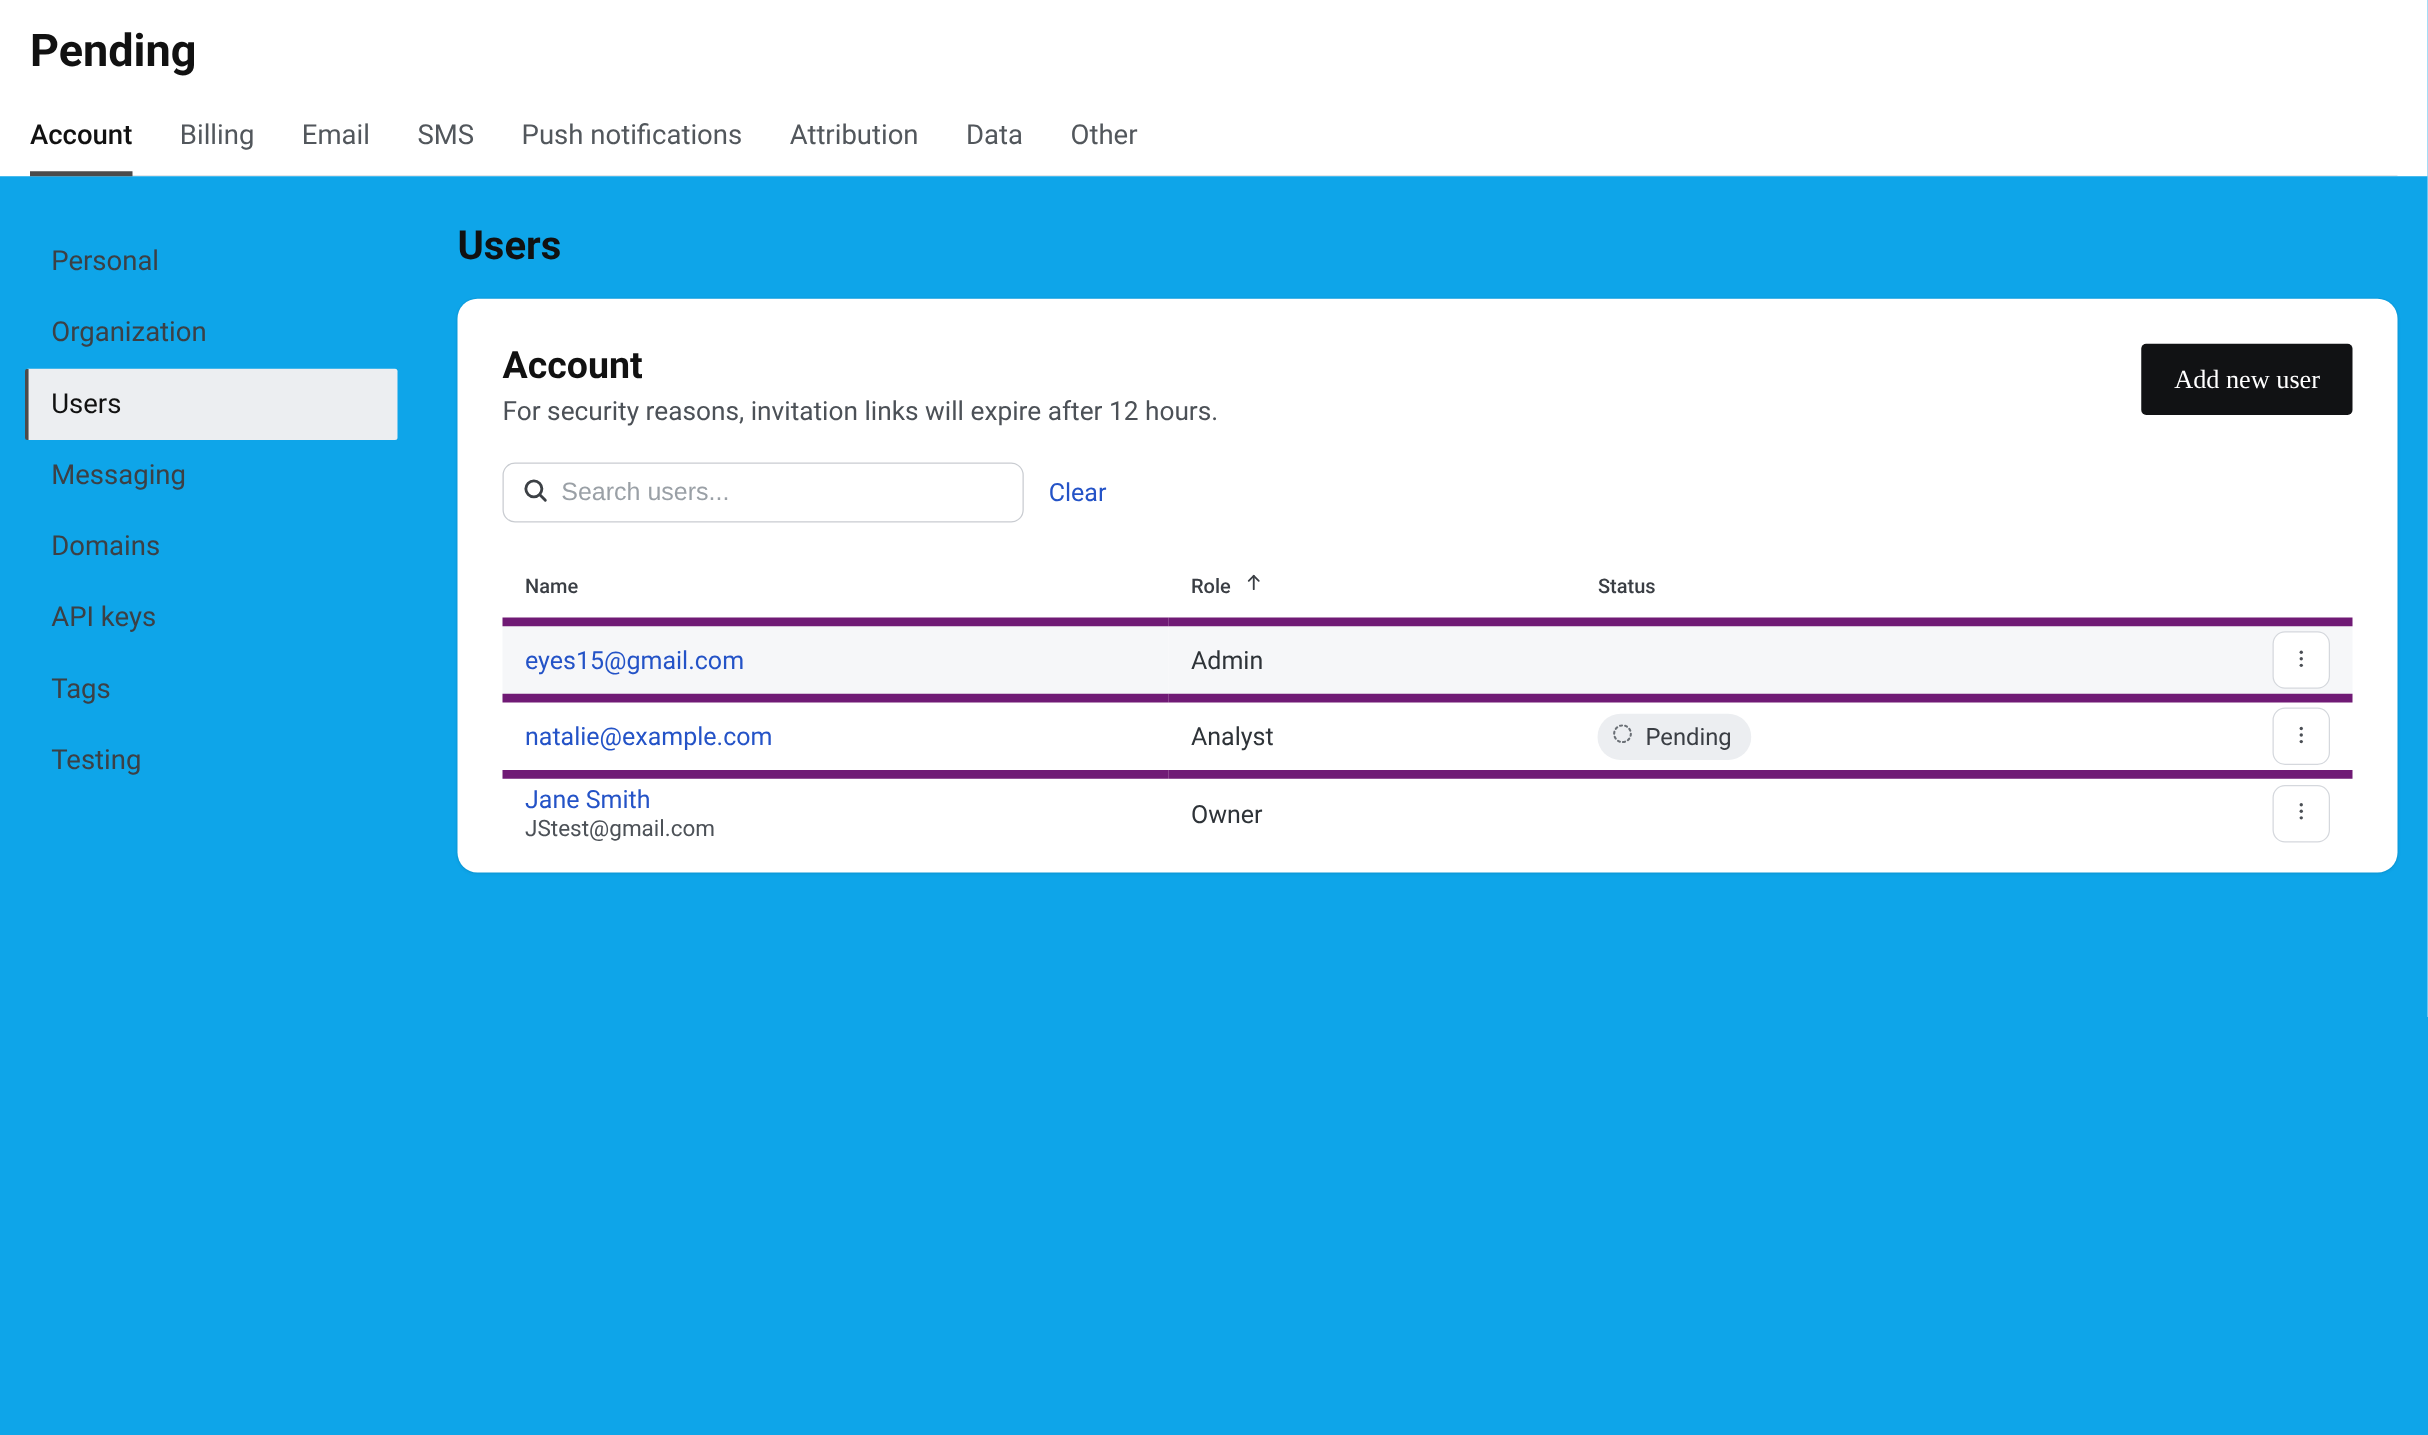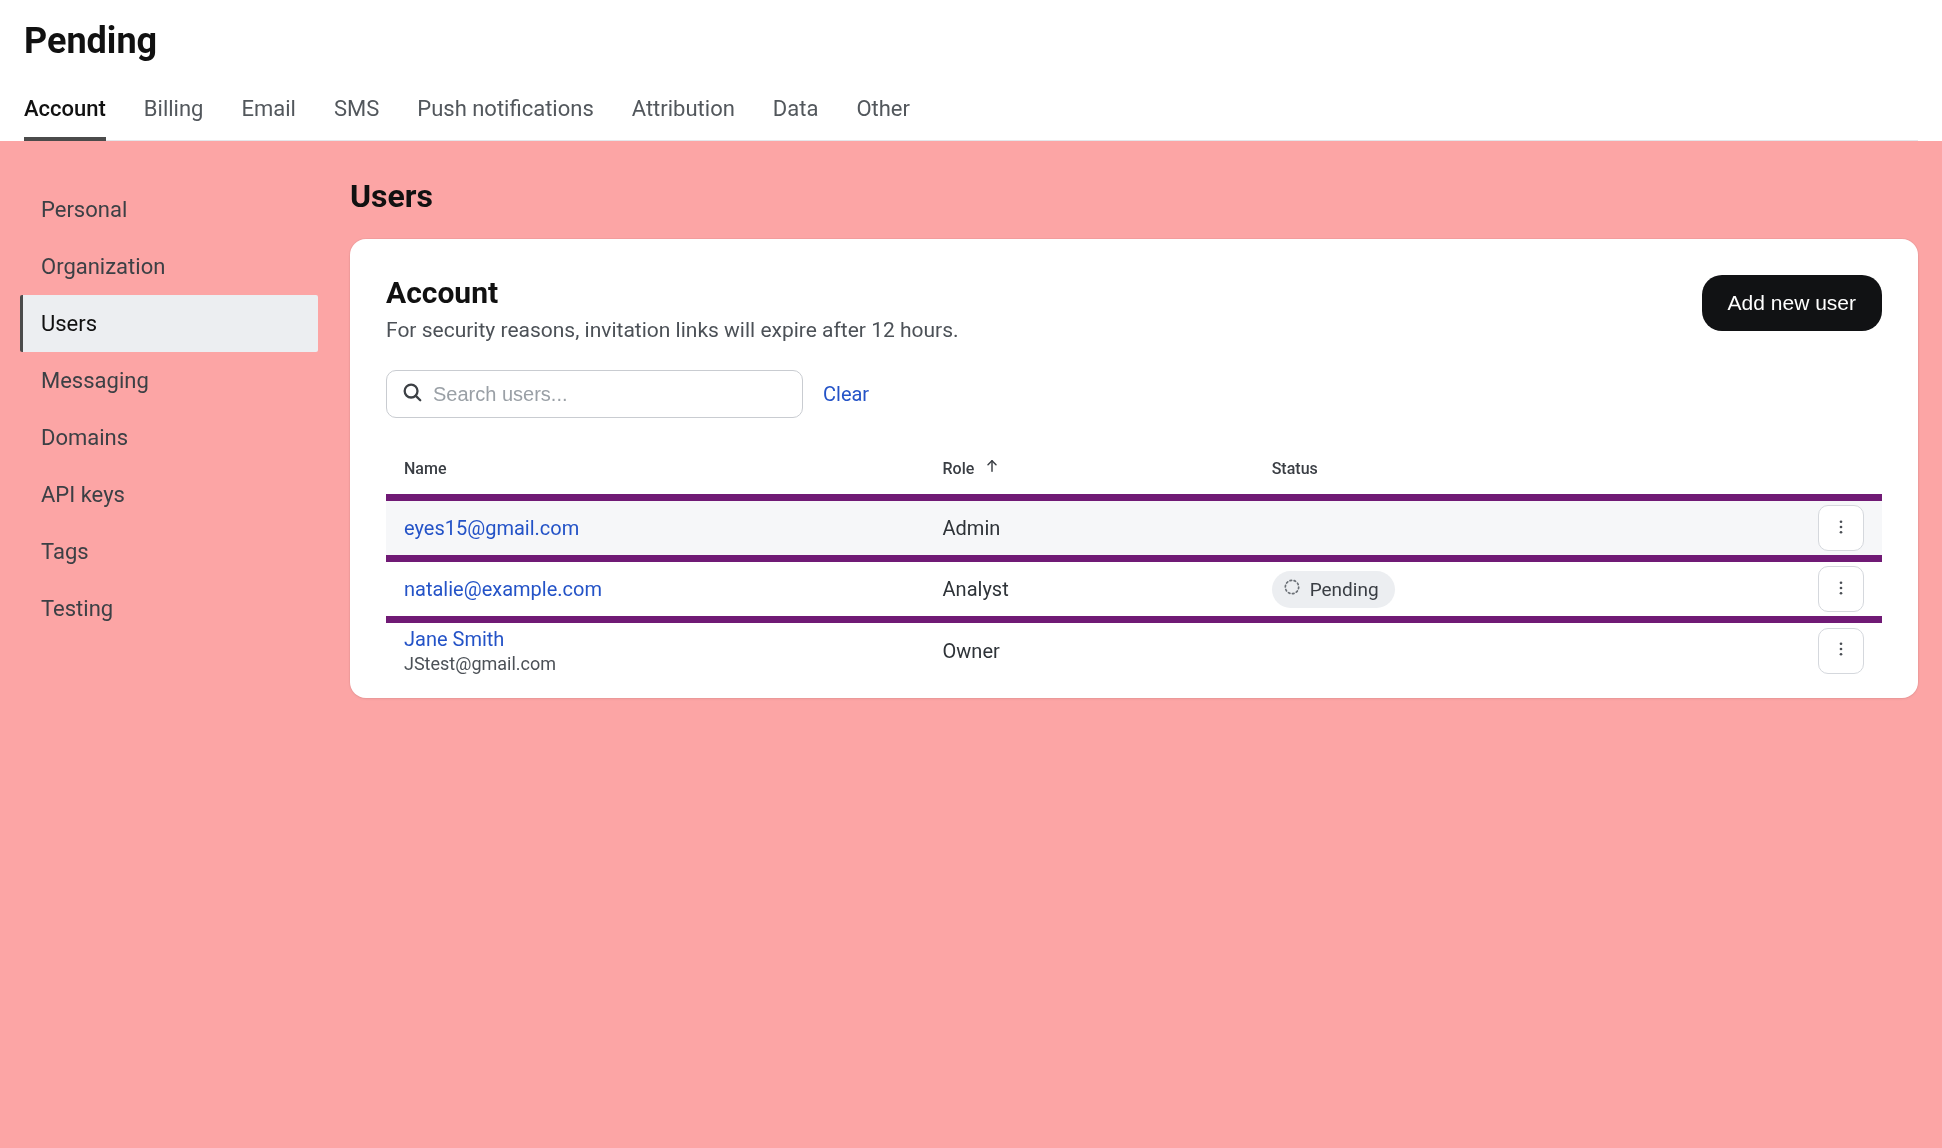--- a/index.html
+++ b/index.html
@@ -32,23 +32,24 @@
     border-bottom: 4px solid transparent;
     margin-bottom: -1px;
   }
   .tab.active {
     color: #111;
     font-weight: 500;
     border-bottom-color: #4b4b4b;
   }
   .content-area {
     display: flex;
-    background: #fca5a5;
+    background: #0ea5e9;
     min-height: calc(100vh - 140px);
     padding-top: 28px;
+    gap: 16px;
   }
   .sidebar {
     width: 330px;
     padding: 12px 12px 12px 20px;
   }
   .sidebar-item {
     padding: 16px 18px;
     font-size: 22px;
     color: #3c4045;
     cursor: pointer;
@@ -90,25 +91,26 @@
     margin-bottom: 8px;
   }
   .card-subtitle {
     font-size: 21px;
     color: #4c5157;
   }
   .btn-primary {
     background: #111214;
     color: #ffffff;
     border: none;
-    border-radius: 20px;
+    border-radius: 4px;
     padding: 16px 26px;
     font-size: 21px;
     font-weight: 500;
     cursor: pointer;
+    font-family: Liberation Serif, serif;
   }
   .search-row {
     display: flex;
     align-items: center;
     gap: 20px;
     margin-bottom: 24px;
   }
   .search-box {
     display: flex;
     align-items: center;

